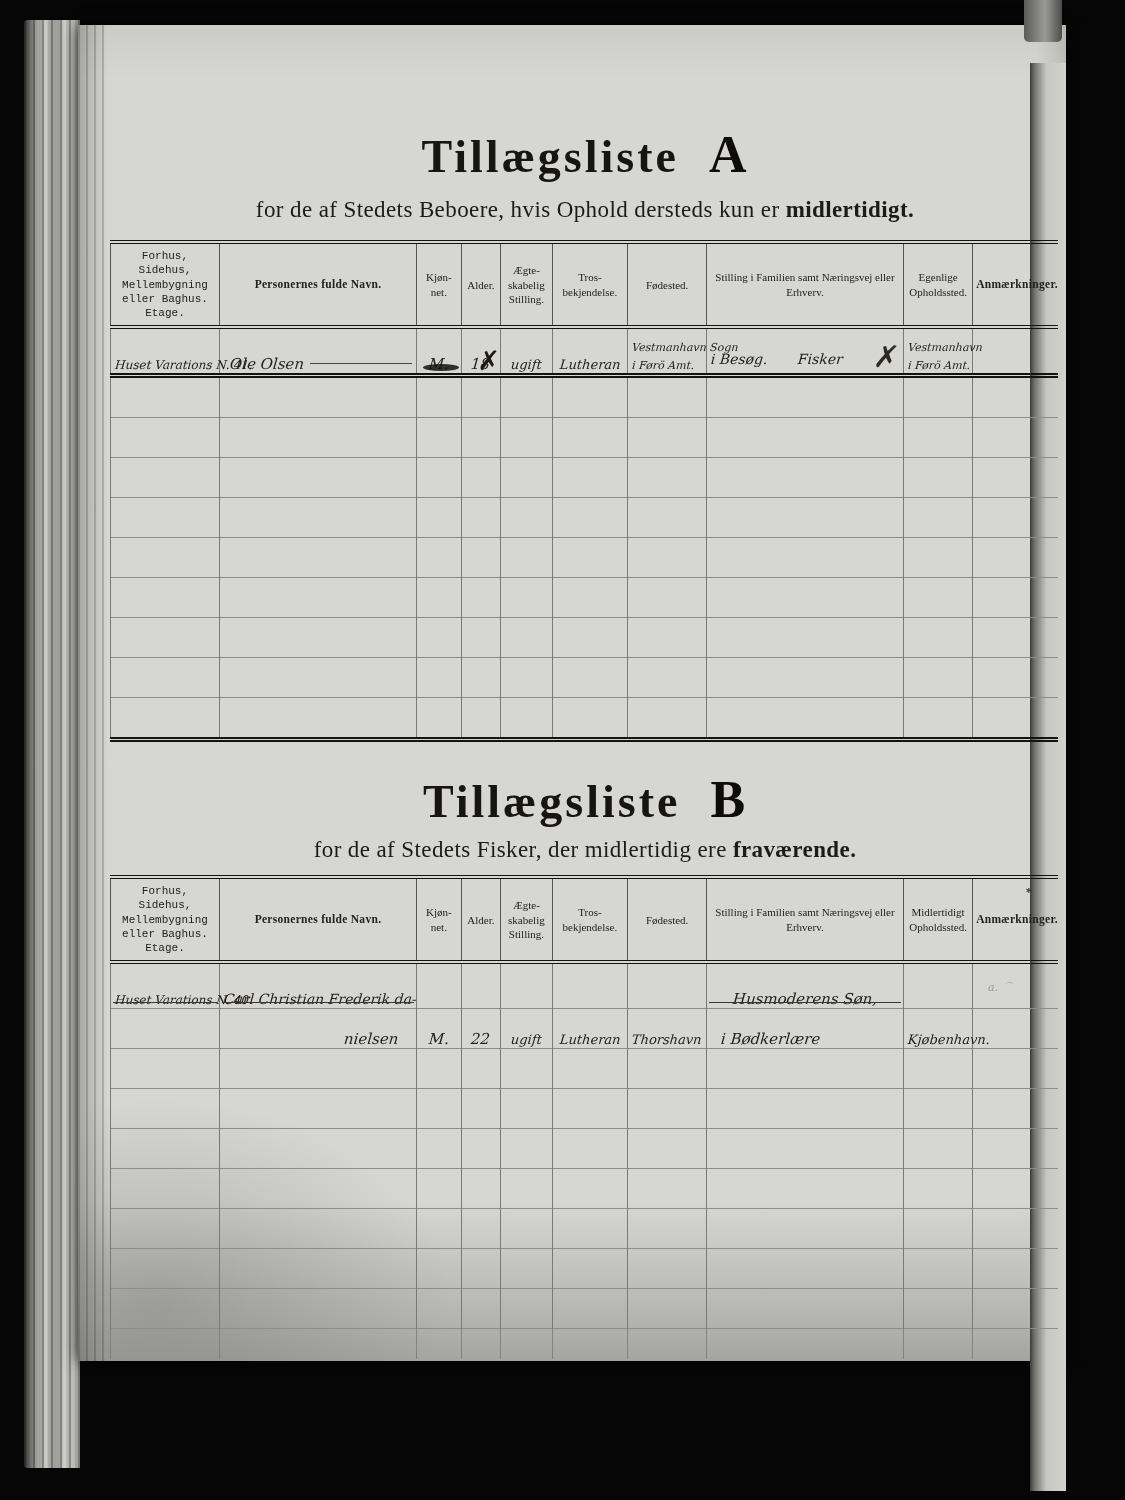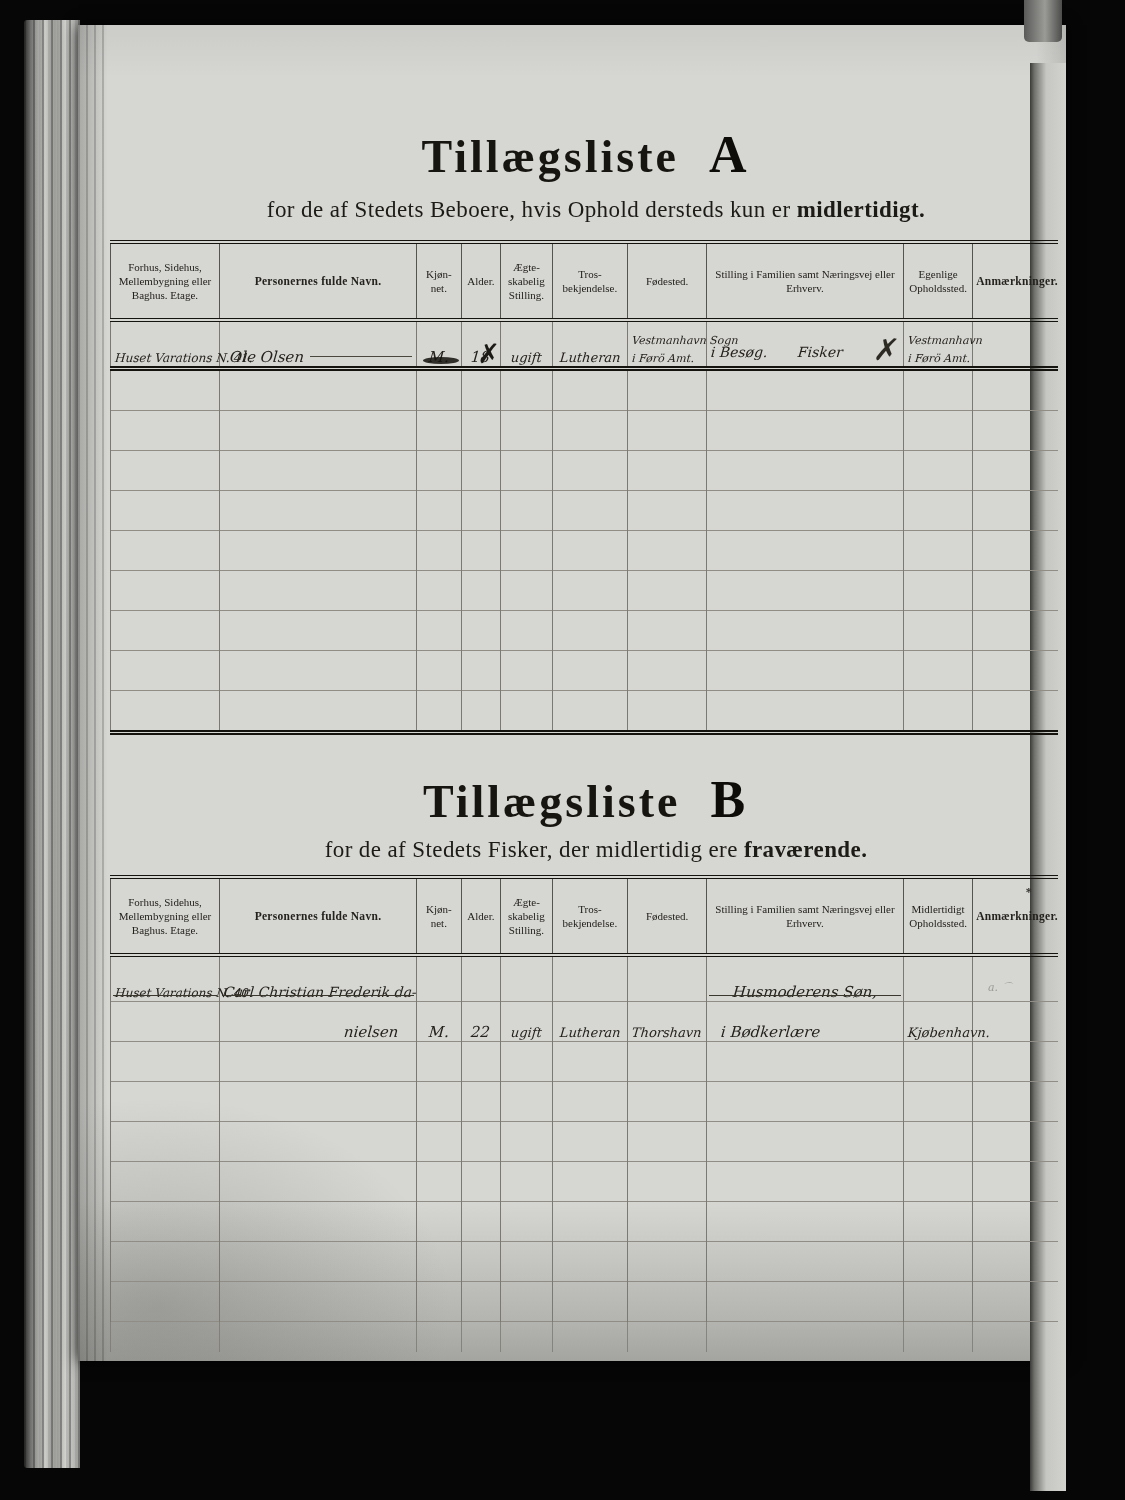--- a/index.html
+++ b/index.html
@@ -36,38 +36,38 @@
   .clamp-top{
     position:absolute;left:1024px;top:0;width:38px;height:42px;
     background:linear-gradient(90deg,#5a5a58,#9a9a97 55%,#4c4c4a);
     border-radius:0 0 5px 5px;
   }
   
   .content{position:absolute;left:32px;top:0;width:948px;color:#26241f;}
   .title-block{position:absolute;left:0;width:100%;text-align:center;}
   .title-word{font-size:46px;font-weight:bold;letter-spacing:3px;color:#17150f;}
   .title-letter{font-size:52px;font-weight:bold;margin-left:30px;color:#0e0c08;}
-  .subtitle{position:absolute;left:12px;width:100%;text-align:center;font-size:23px;color:#1d1b15;letter-spacing:.4px;}
+  .subtitle{position:absolute;left:1px;width:100%;text-align:center;font-size:23px;color:#1d1b15;letter-spacing:.4px;}
   .subtitle b{font-weight:bold;}
 
   table.census{
     position:absolute;left:0;width:948px;border-collapse:collapse;table-layout:fixed;
     border-top:4px double #15130e;
   }
   table.census col.c1{width:11.5%}  table.census col.c2{width:20.8%}
   table.census col.c3{width:4.7%}   table.census col.c4{width:4.2%}
   table.census col.c5{width:5.4%}   table.census col.c6{width:8.0%}
   table.census col.c7{width:8.3%}   table.census col.c8{width:20.8%}
   table.census col.c9{width:7.3%}   table.census col.c10{width:9.0%}
   table.census th{
     font-size:11px;font-weight:normal;line-height:1.3;text-align:center;vertical-align:middle;
     padding:5px 3px;height:64px;color:#24221c;
     border-left:1px solid #56544e;border-bottom:4px double #15130e;
   }
-  table.census th:first-child{border-left:1px solid #56544e;}
+  table.census th:first-child{border-left:1px solid #56544e;font-family:Liberation Mono, monospace;}
   table.census th.bold{font-weight:bold;font-size:11.5px;letter-spacing:.3px;margin-top:48px;}
   table.census td{
     border-left:1px solid #7b7972;border-top:1px solid #8f8d85;
     height:39px;padding:0 4px;vertical-align:bottom;overflow:visible;position:relative;
   }
   table.census tr.first td{height:44px;border-top:none;}
   table.census#tableA tbody tr:last-child td{border-bottom:5px double #15130e;}
   table.census tr.stub td{height:30px;border-top:1px solid #8f8d85;border-bottom:none;border-left:1px solid rgba(123,121,114,.8);}
   
   .hw{font-family:"DejaVu Serif", serif;font-style:italic;color:#25221b;font-size:15px;display:inline-block;transform:skewX(-5deg);white-space:nowrap;}

